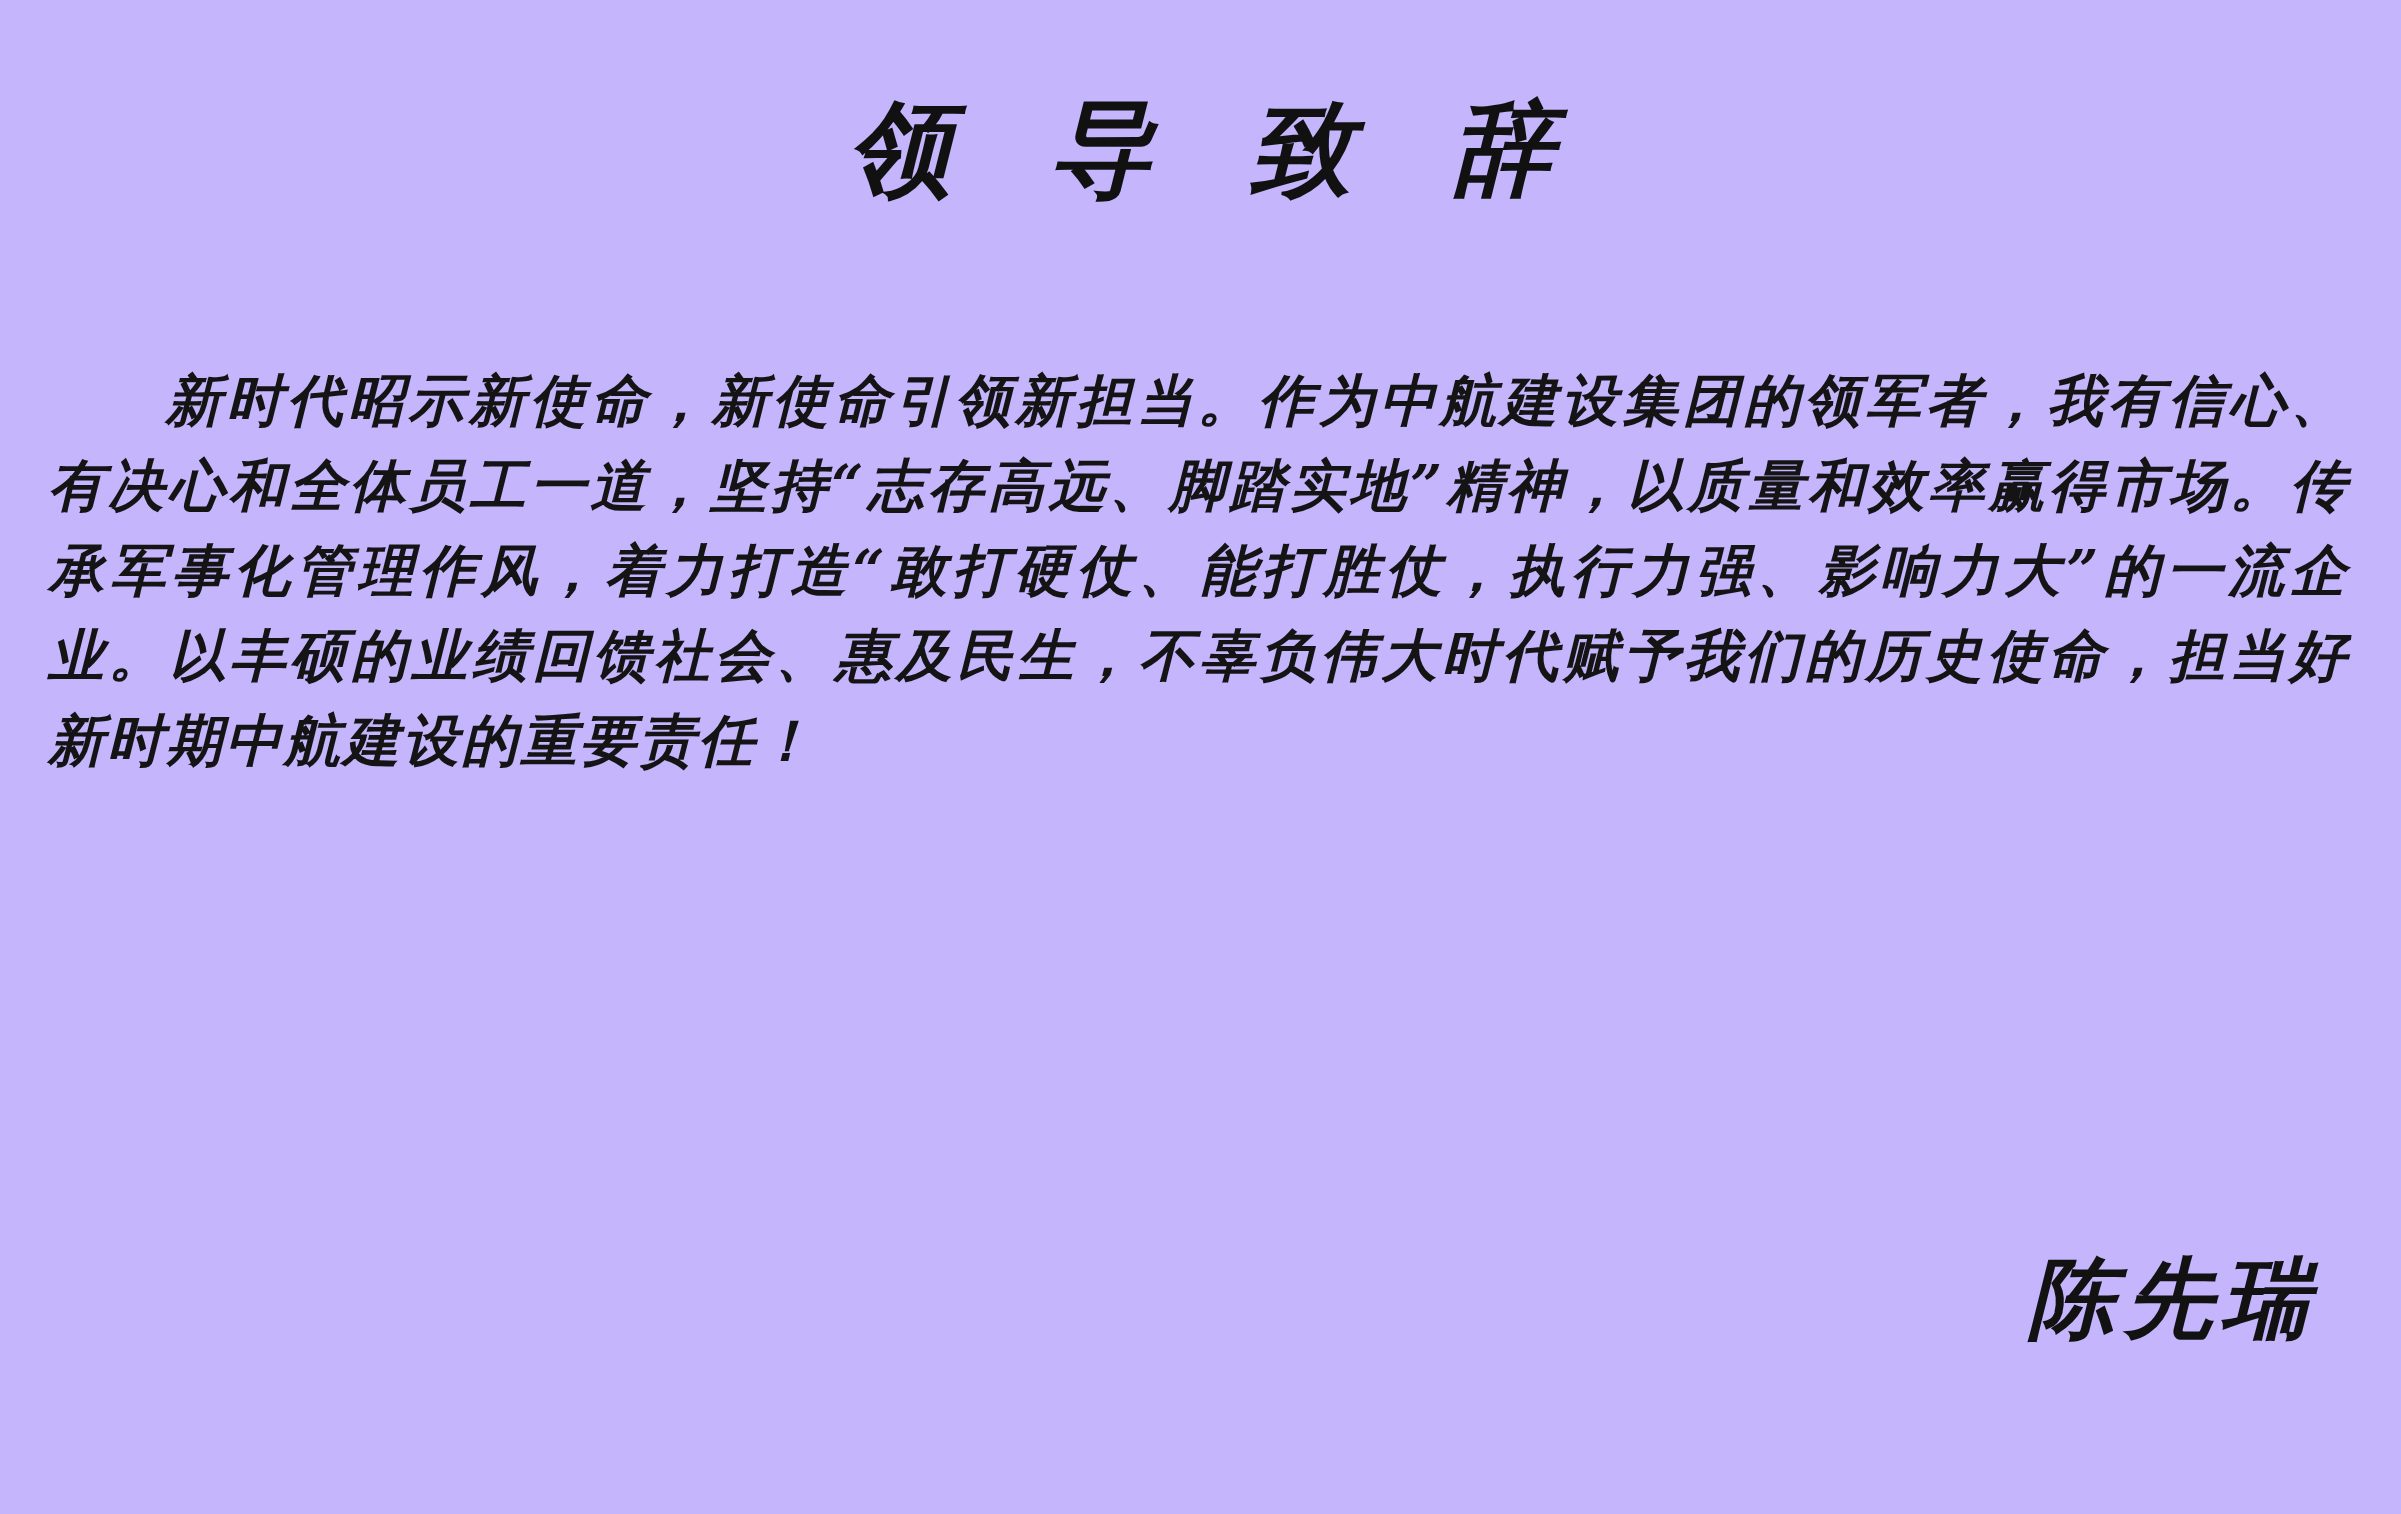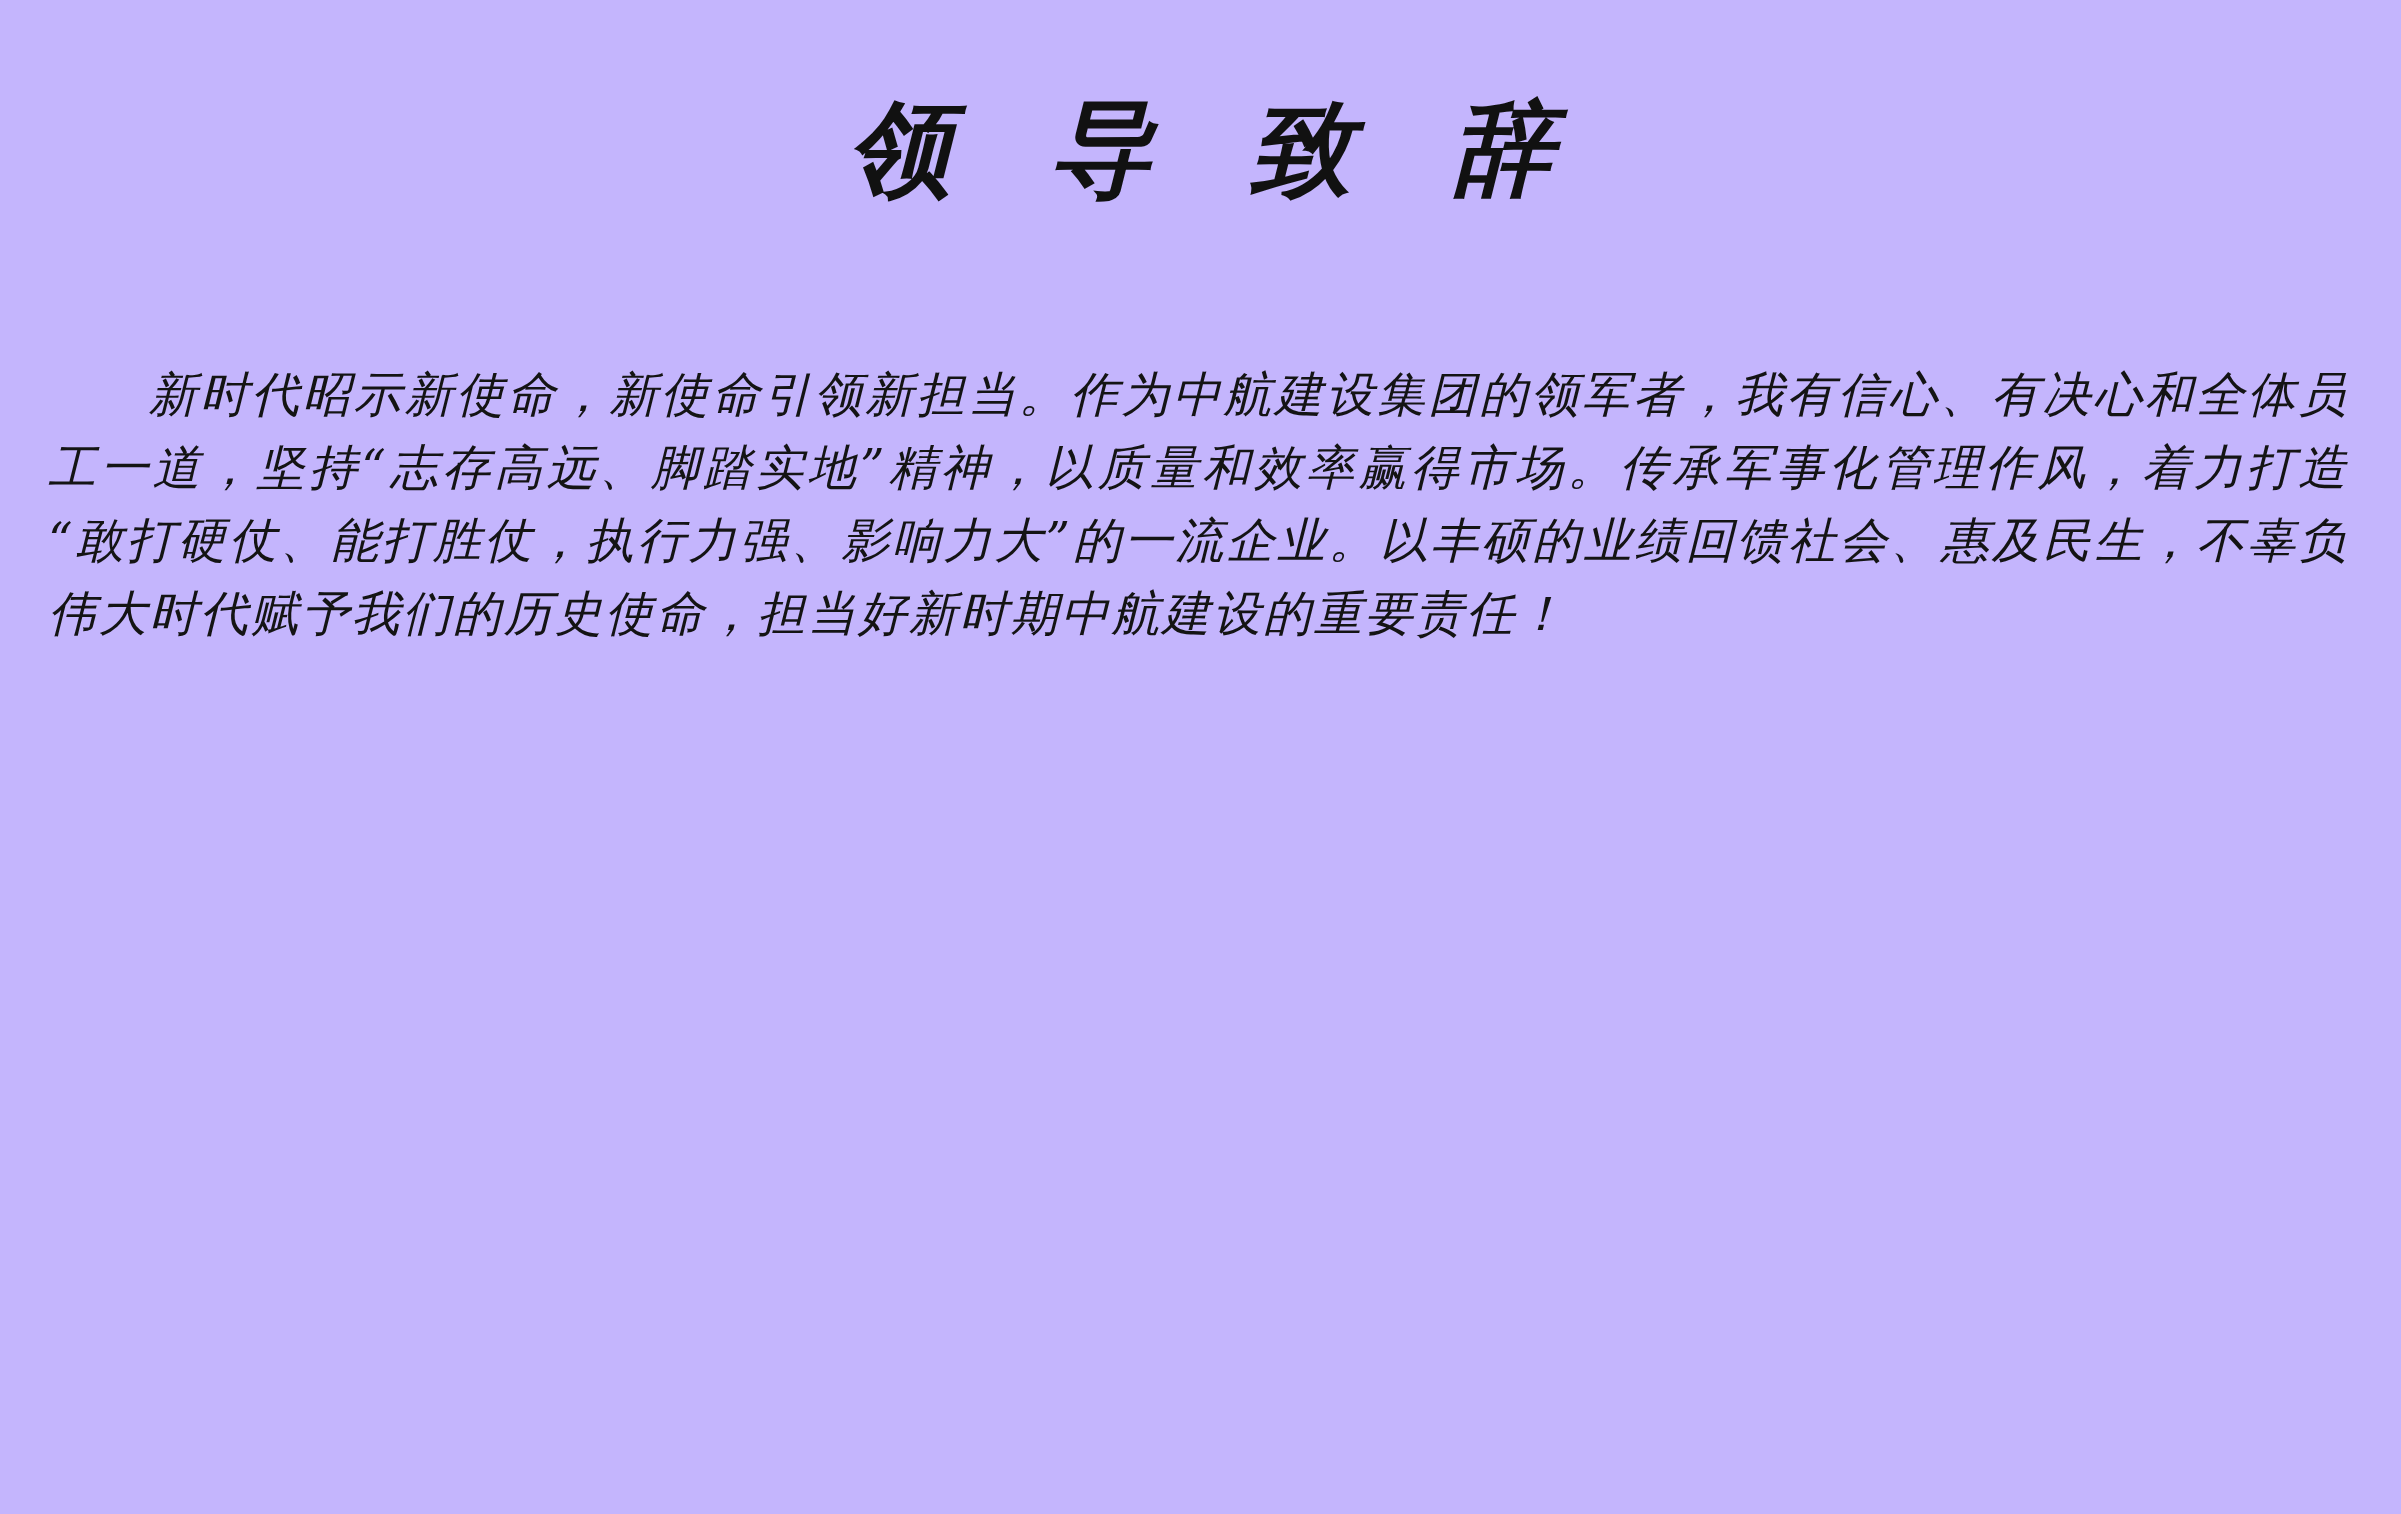--- a/index.html
+++ b/index.html
@@ -34,27 +34,27 @@
     font-style: italic;
     text-indent: 0.30em;
     color: #111111;
     font-family: "DejaVu Serif", "Liberation Serif", serif;
   }
   .body-text {
     position: absolute;
     left: 48px;
     top: 358px;
     width: 2301px;
-    font-size: 48px;
+    font-size: 56px;
     line-height: 1.52;
     letter-spacing: 0.055em;
     text-align: justify;
     text-justify: inter-character;
     text-indent: 2.1em;
-    font-weight: 400;
+    font-weight: 700;
     font-style: italic;
     color: #141414;
     font-family: "DejaVu Serif", "Liberation Serif", serif;
   }
   .signature {
     position: absolute;
     right: 83px;
     top: 1240px;
     font-size: 88px;
     letter-spacing: 0.10em;
@@ -66,14 +66,15 @@
   }
 </style>
 </head>
 <body>
 
 <div class="page">
   <div class="title">领 导 致 辞</div>
 
   <div class="body-text">新时代昭示新使命，新使命引领新担当。作为中航建设集团的领军者，我有信心、有决心和全体员工一道，坚持“志存高远、脚踏实地”精神，以质量和效率赢得市场。传承军事化管理作风，着力打造“敢打硬仗、能打胜仗，执行力强、影响力大”的一流企业。以丰硕的业绩回馈社会、惠及民生，不辜负伟大时代赋予我们的历史使命，担当好新时期中航建设的重要责任！</div>
 
+  <div class="signature">陈先瑞</div>
 </div>
 
 
 </body></html>

